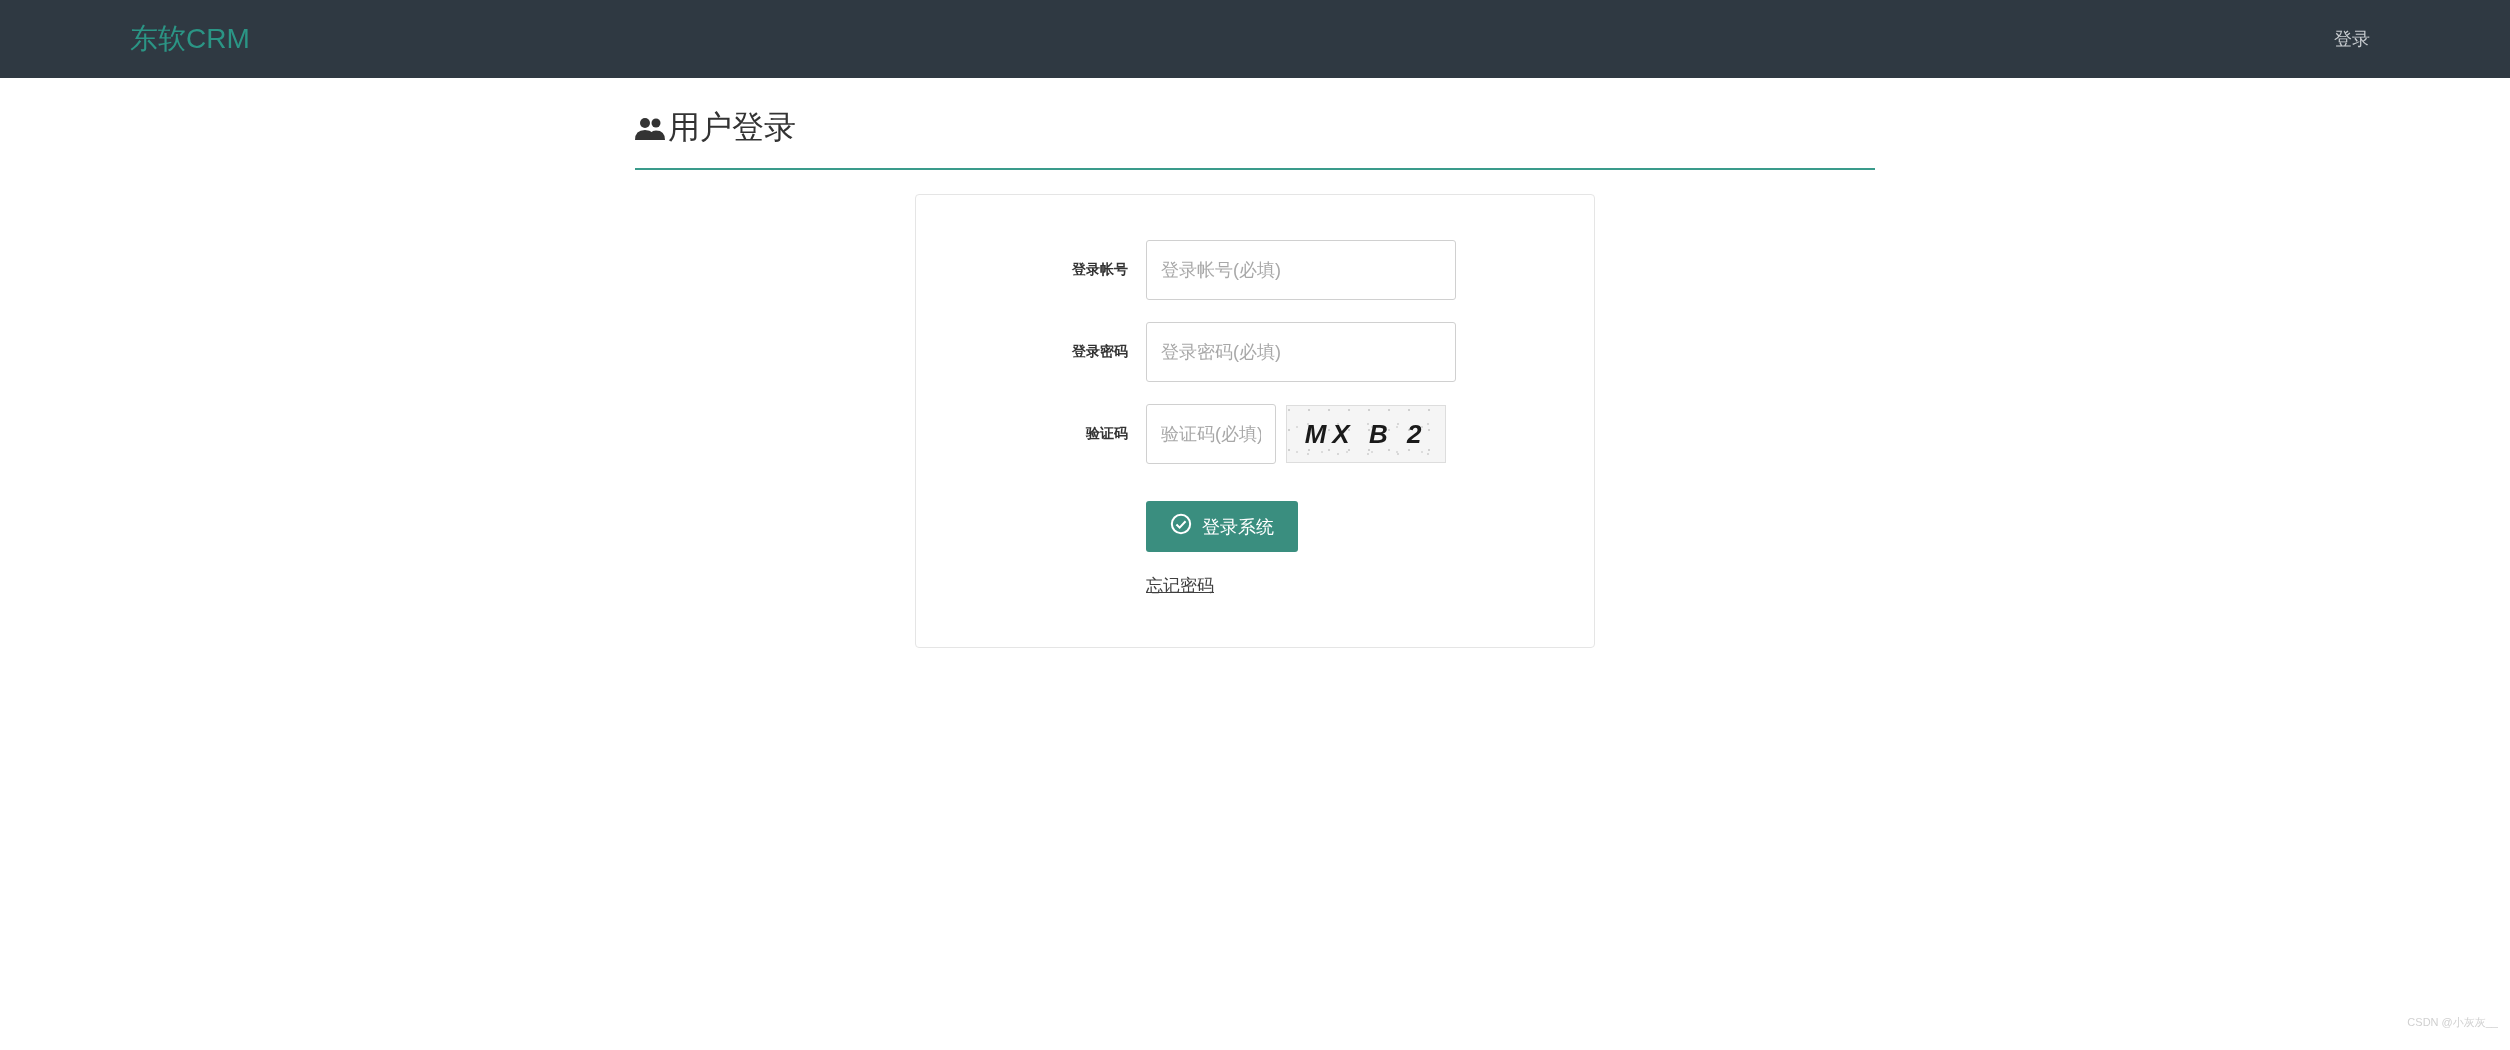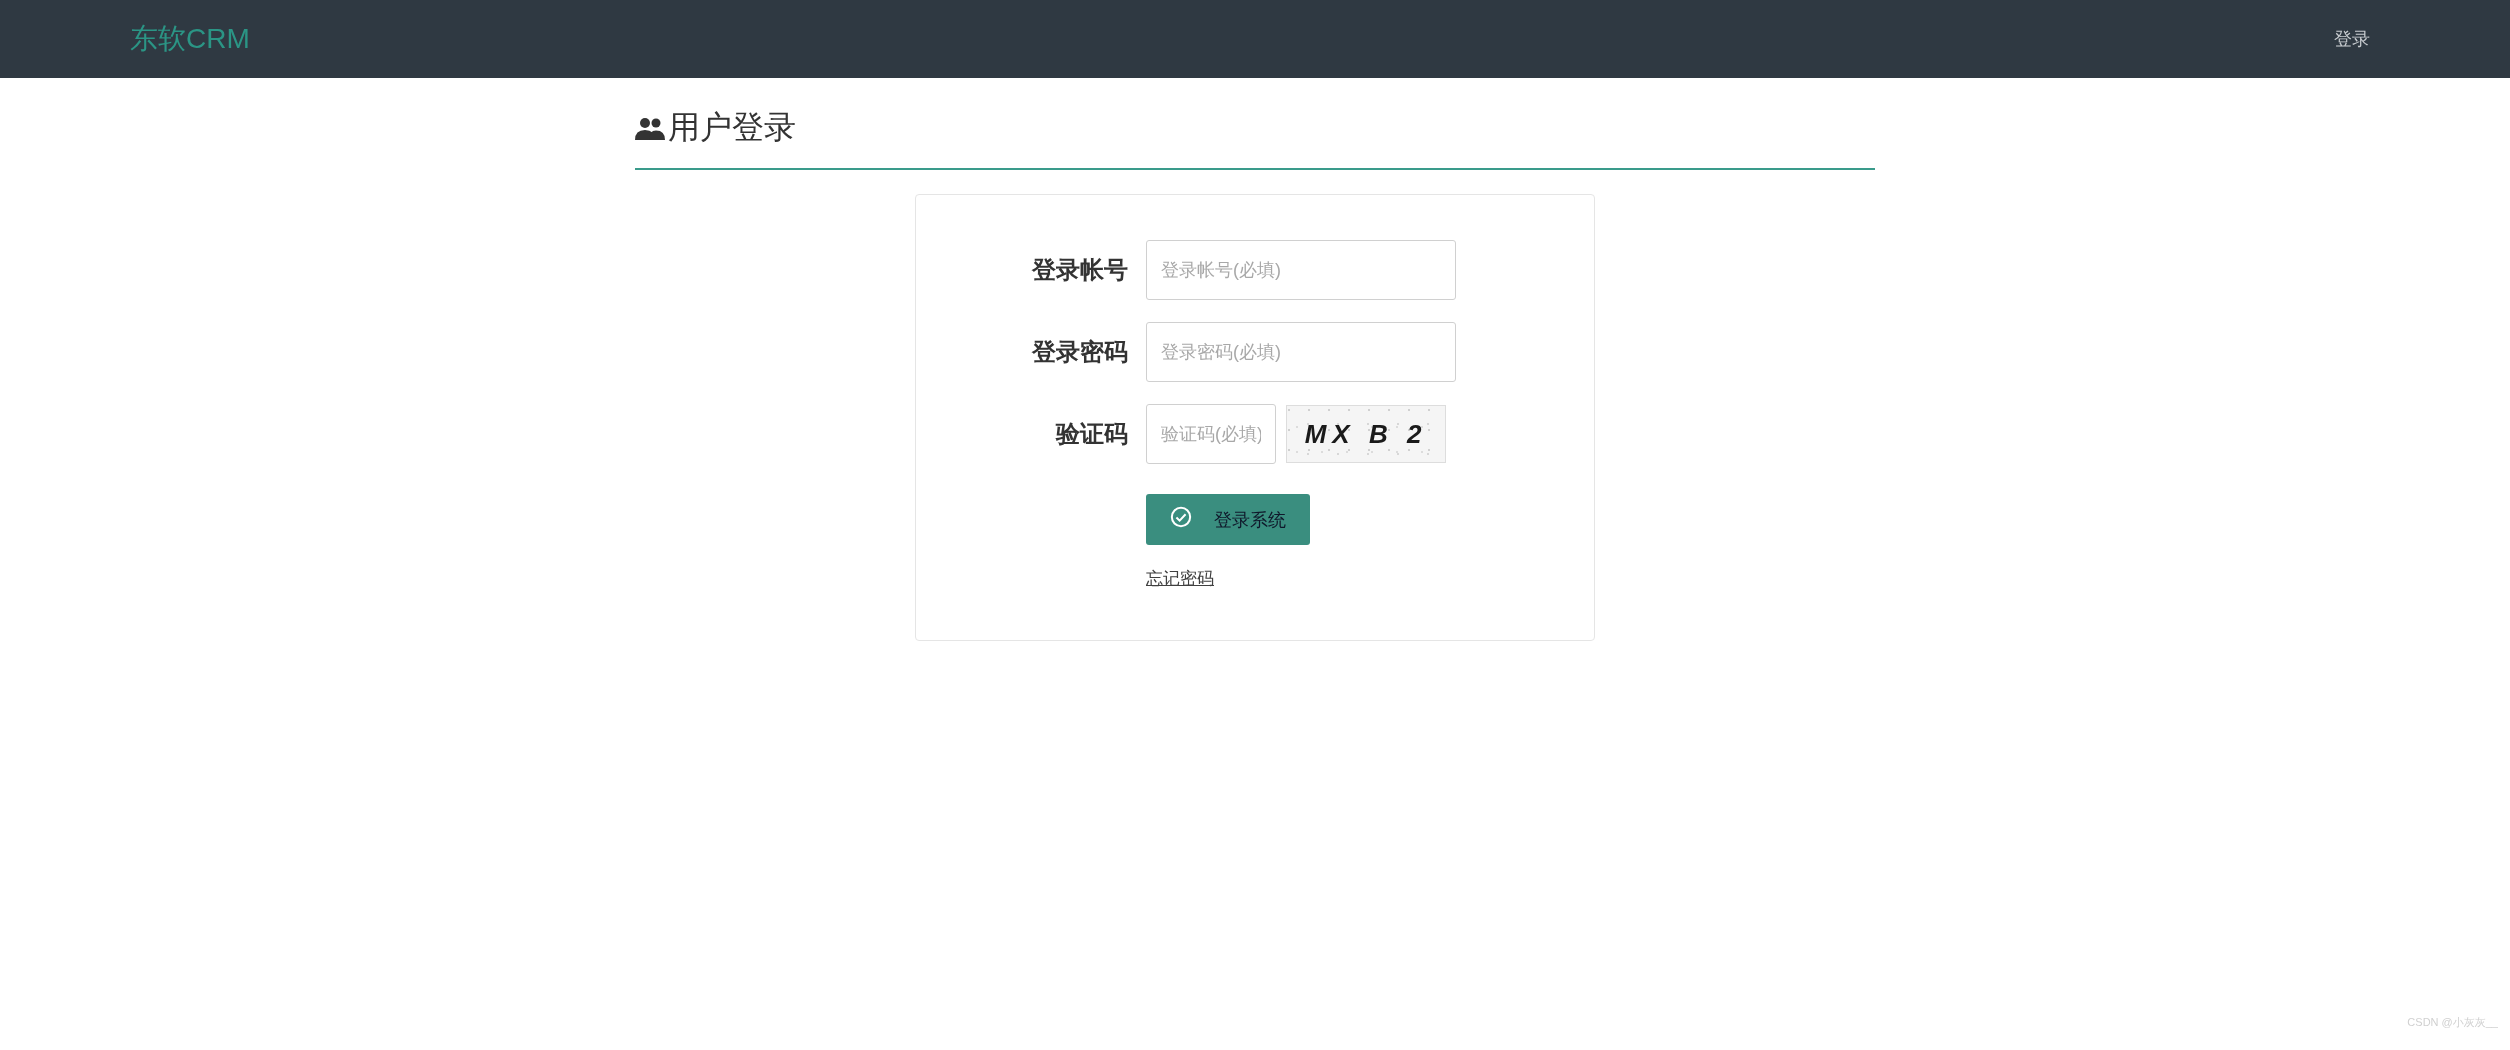--- a/index.html
+++ b/index.html
@@ -65,21 +65,21 @@
     }
     .form-row {
       display: flex;
       align-items: center;
       margin-bottom: 22px;
     }
     .form-label {
       width: 200px;
       text-align: right;
       padding-right: 18px;
-      font-size: 24px;
+      font-size: 14px;
       color: #333;
       font-weight: 600;
     }
     .form-input {
       width: 310px;
       height: 60px;
       border: 1px solid #d0d0d0;
       border-radius: 3px;
       padding: 0 14px;
       font-size: 18px;
@@ -117,29 +117,30 @@
                         radial-gradient(circle at 70% 60%, rgba(0,0,0,0.12) 1px, transparent 1px),
                         radial-gradient(circle at 40% 85%, rgba(0,0,0,0.1) 1px, transparent 1px);
       background-size: 20px 20px, 30px 30px, 25px 25px;
     }
     .form-actions {
       margin-left: 200px;
       margin-top: 30px;
     }
     .login-btn {
       background: #3a8e7f;
-      color: #0f172a;
+      color: #ffffff;
       border: none;
       padding: 12px 24px;
       font-size: 18px;
       border-radius: 3px;
       cursor: pointer;
       display: inline-flex;
       align-items: center;
-      gap: 22px;
+      gap: 10px;
+      margin-top: 7px;
     }
     .forgot-link {
       display: inline-block;
       margin-top: 22px;
       color: #404040;
       font-size: 17px;
       text-decoration: underline;
     }
     .watermark {
       position: fixed;

